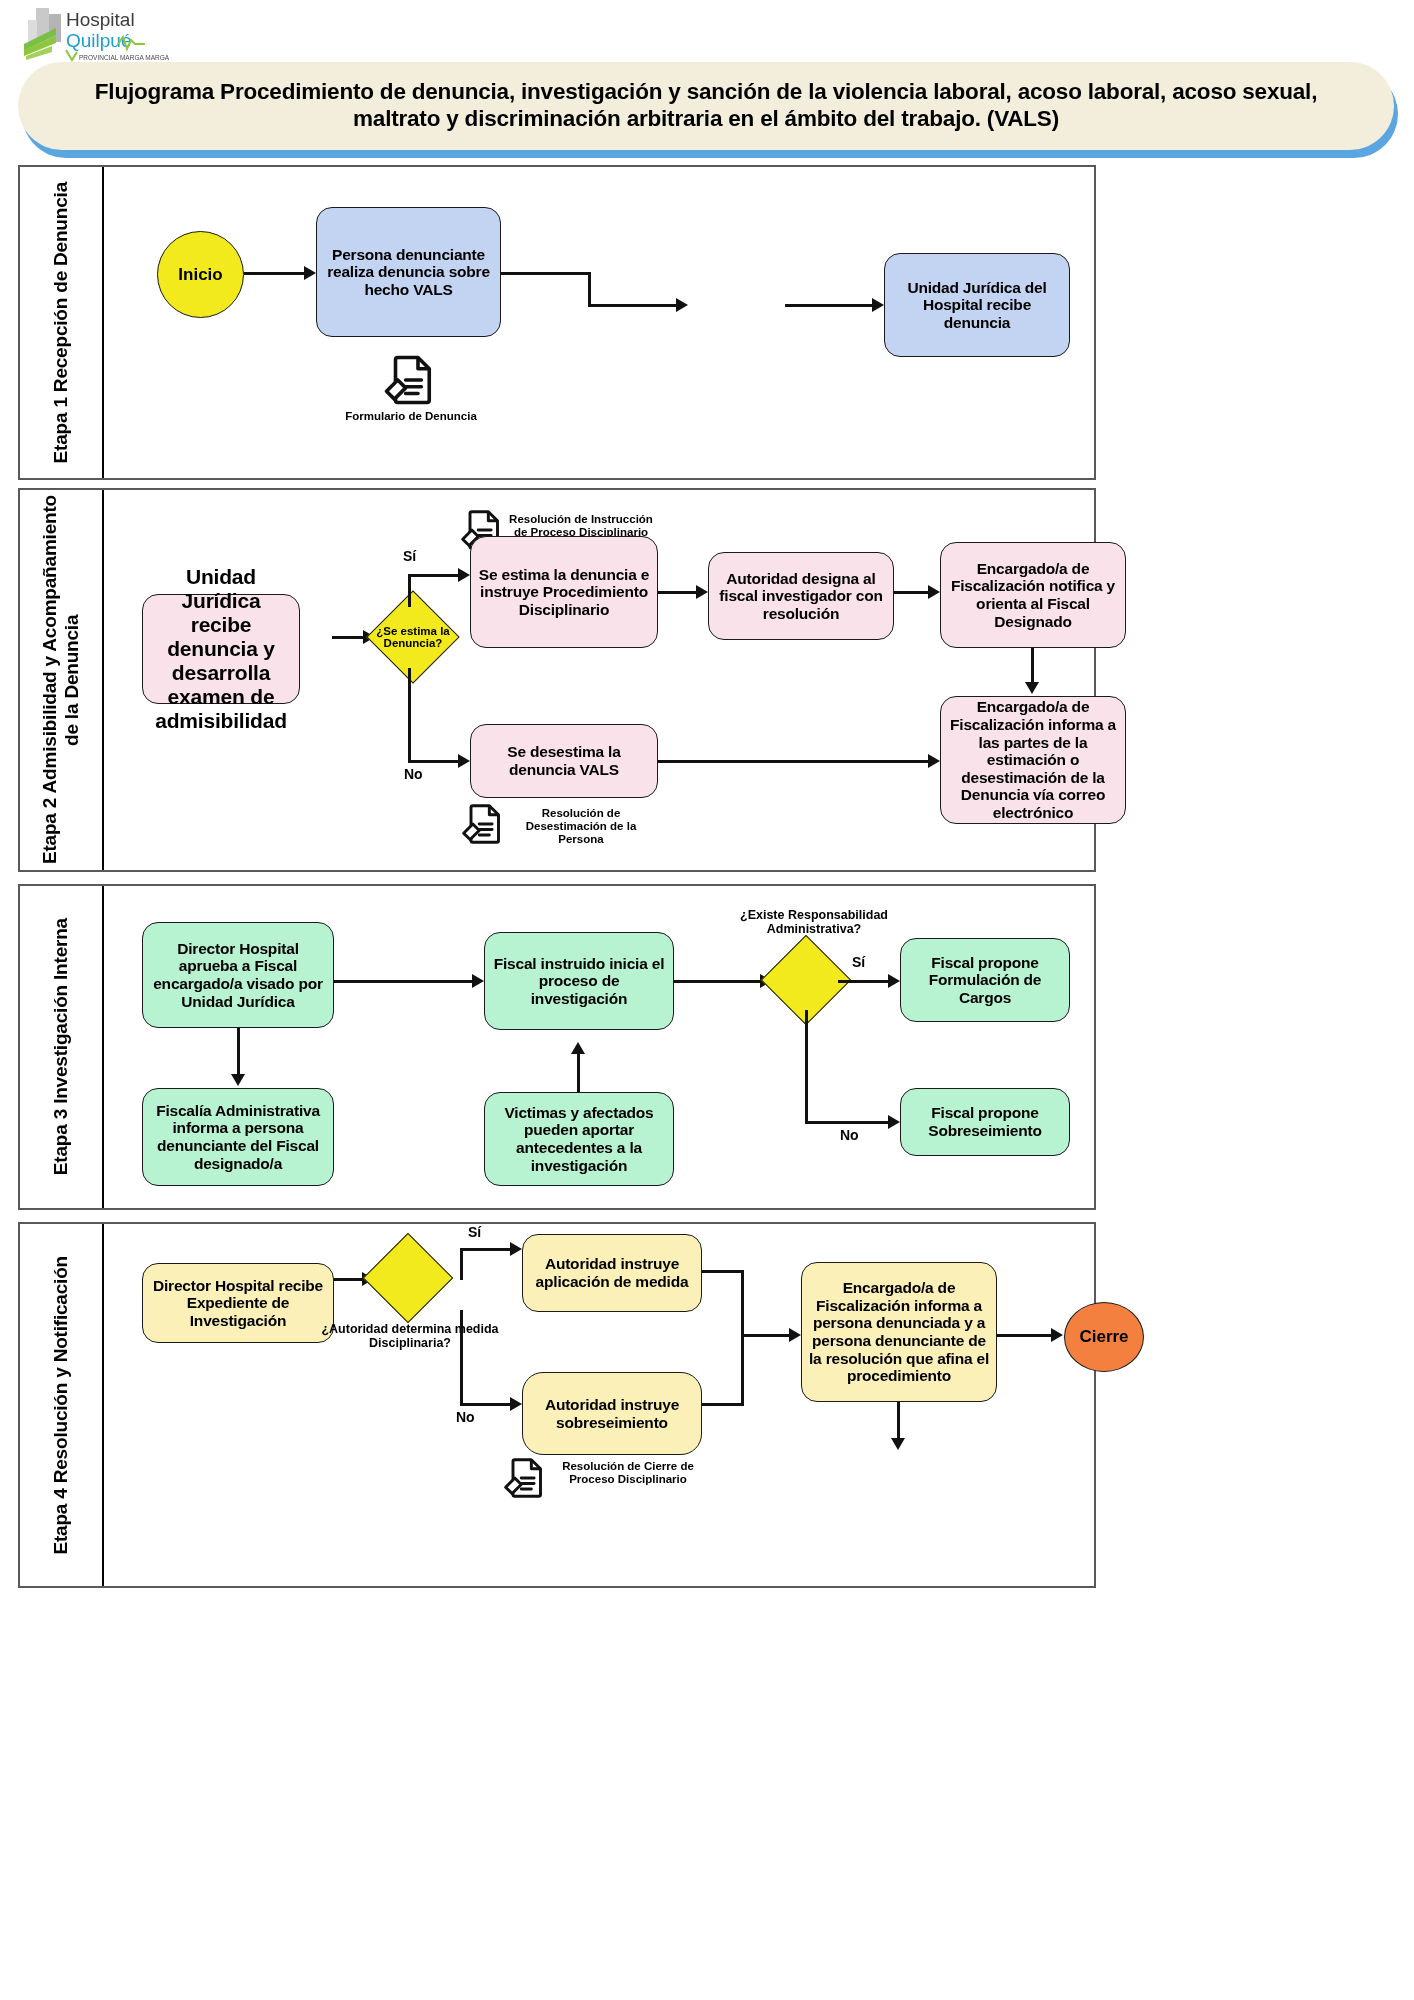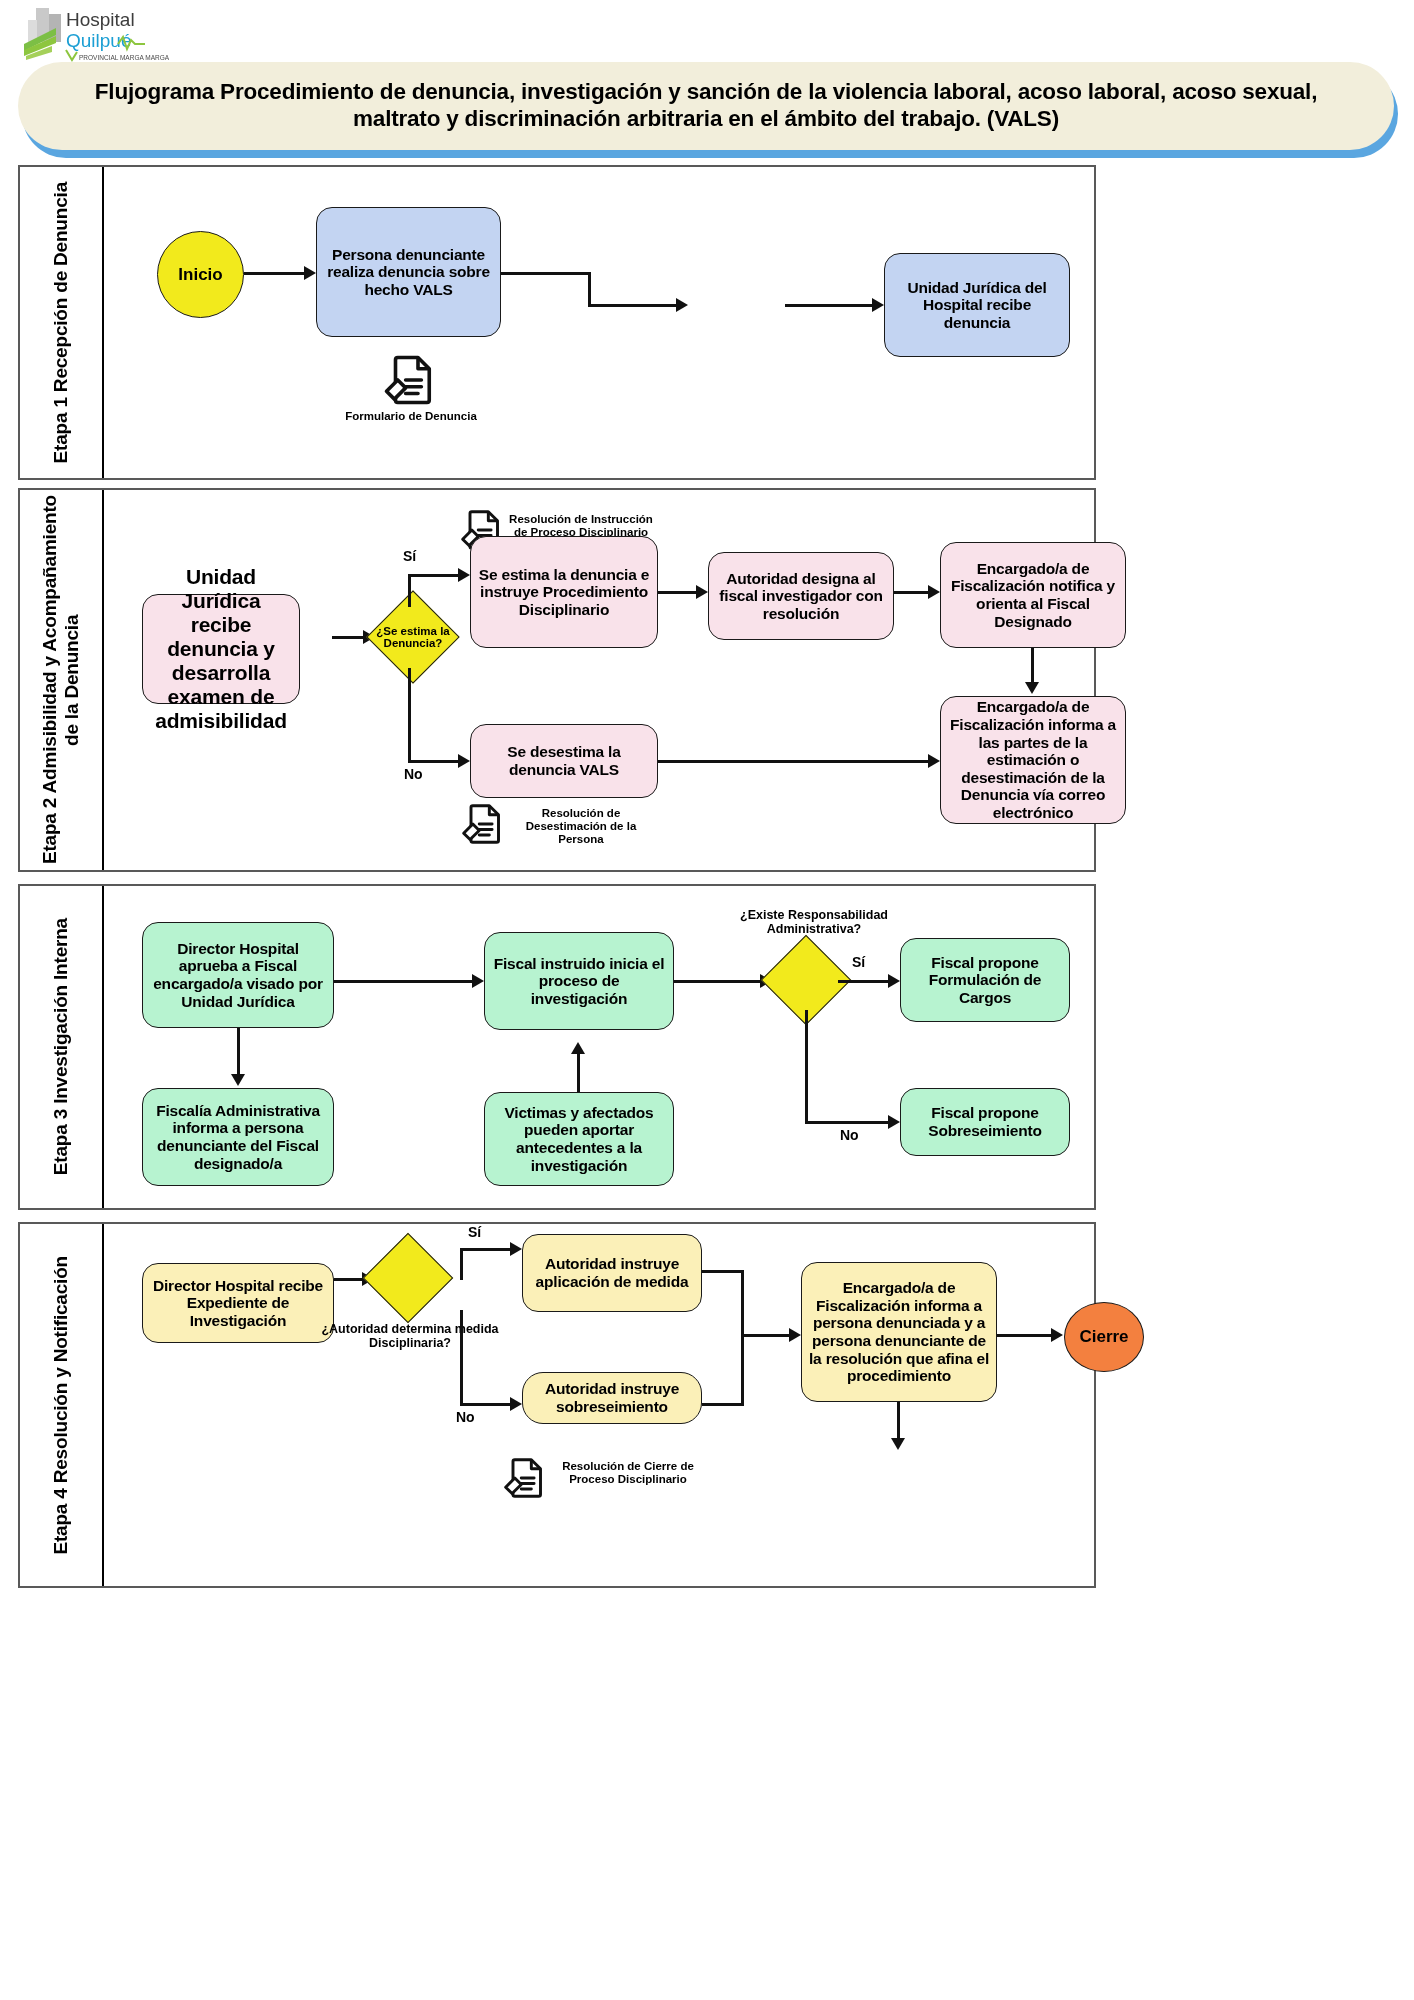--- a/index.html
+++ b/index.html
@@ -320,21 +320,21 @@
 
       <div class="node yellowbox" style="left:418px;top:10px;width:180px;height:78px;font-size:15.5px;">
         <span>Autoridad instruye aplicación de medida</span>
       </div>
 
       <div class="ln v" style="left:356px;top:86px;height:96px;"></div>
       <div class="ln h" style="left:356px;top:179px;width:52px;"></div>
       <div class="arrow ar-r" style="left:406px;top:173px;"></div>
       <div class="edge-lbl" style="left:352px;top:185px;">No</div>
 
-      <div class="node yellowbox" style="left:418px;top:148px;width:180px;height:52px;font-size:15.5px;border-radius:21px;">
+      <div class="node yellowbox" style="left:418px;top:148px;width:180px;height:83px;font-size:15.5px;border-radius:21px;">
         <span>Autoridad instruye sobreseimiento</span>
       </div>
 
       <div class="doc-ic" style="left:398px;top:232px;">
         <svg width="44" height="44" viewBox="0 0 48 48">
           <path d="M14 4 h18 l10 10 v28 a2 2 0 0 1 -2 2 H14 a2 2 0 0 1 -2 -2 V6 a2 2 0 0 1 2 -2 z" fill="#fff" stroke="#111" stroke-width="3.2" stroke-linejoin="round"></path>
           <path d="M32 4 v10 h10" fill="none" stroke="#111" stroke-width="3.2" stroke-linejoin="round"></path>
           <path d="M21 24 h14 M21 30 h14 M21 36 h11" stroke="#111" stroke-width="3.2" stroke-linecap="round"></path>
           <path d="M4 34 l10 -10 l7 7 l-10 10 z" fill="#fff" stroke="#111" stroke-width="3.2" stroke-linejoin="round"></path>
         </svg>

